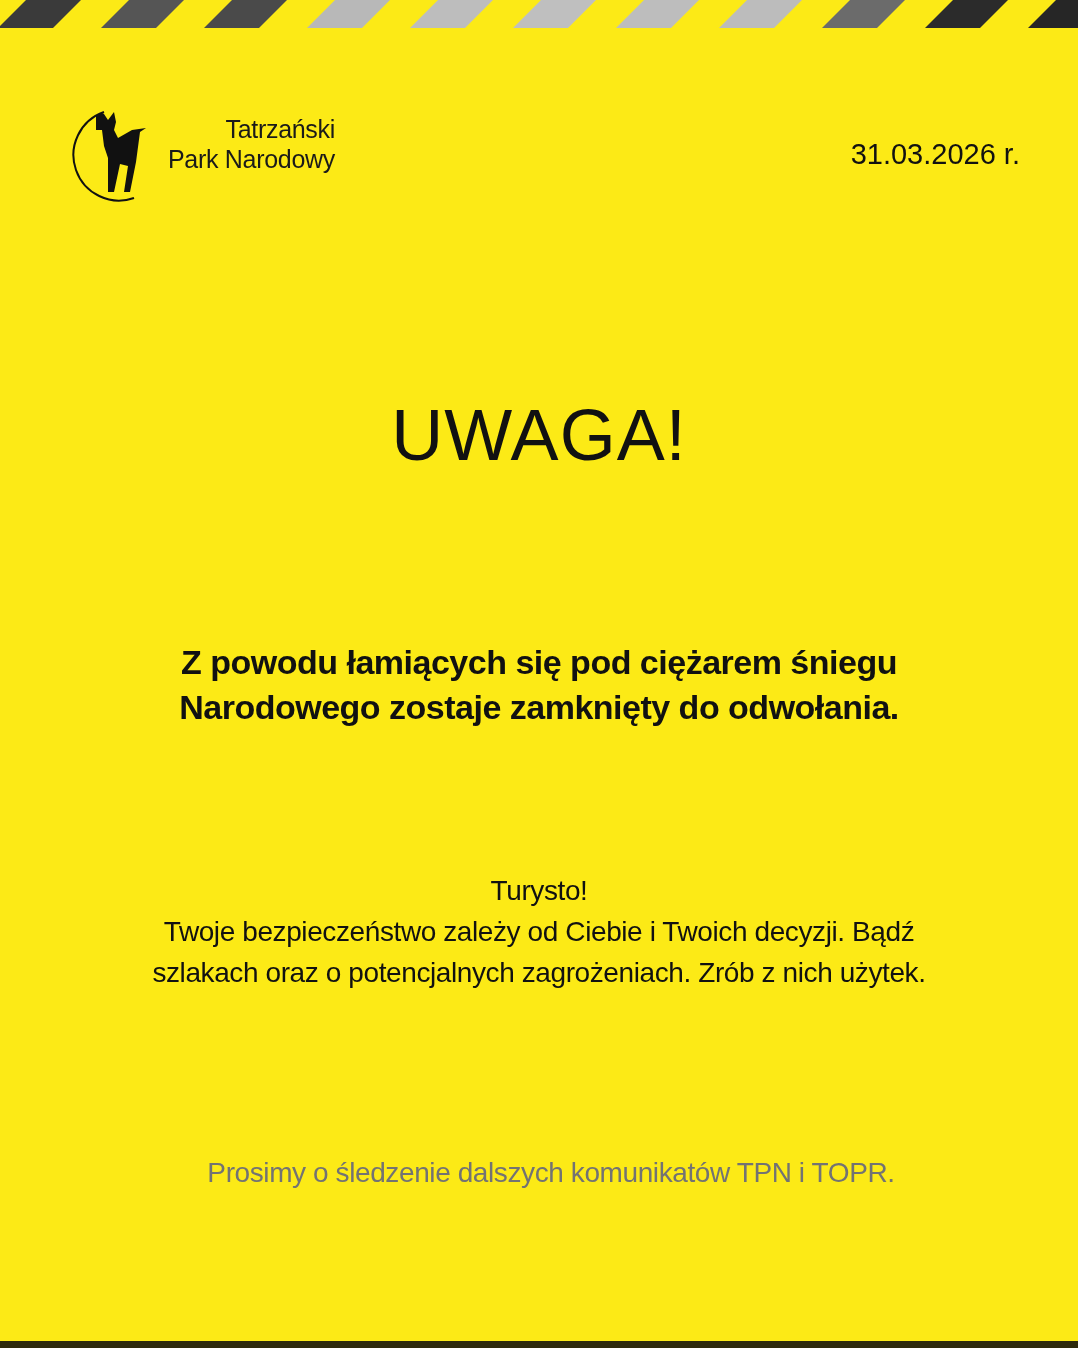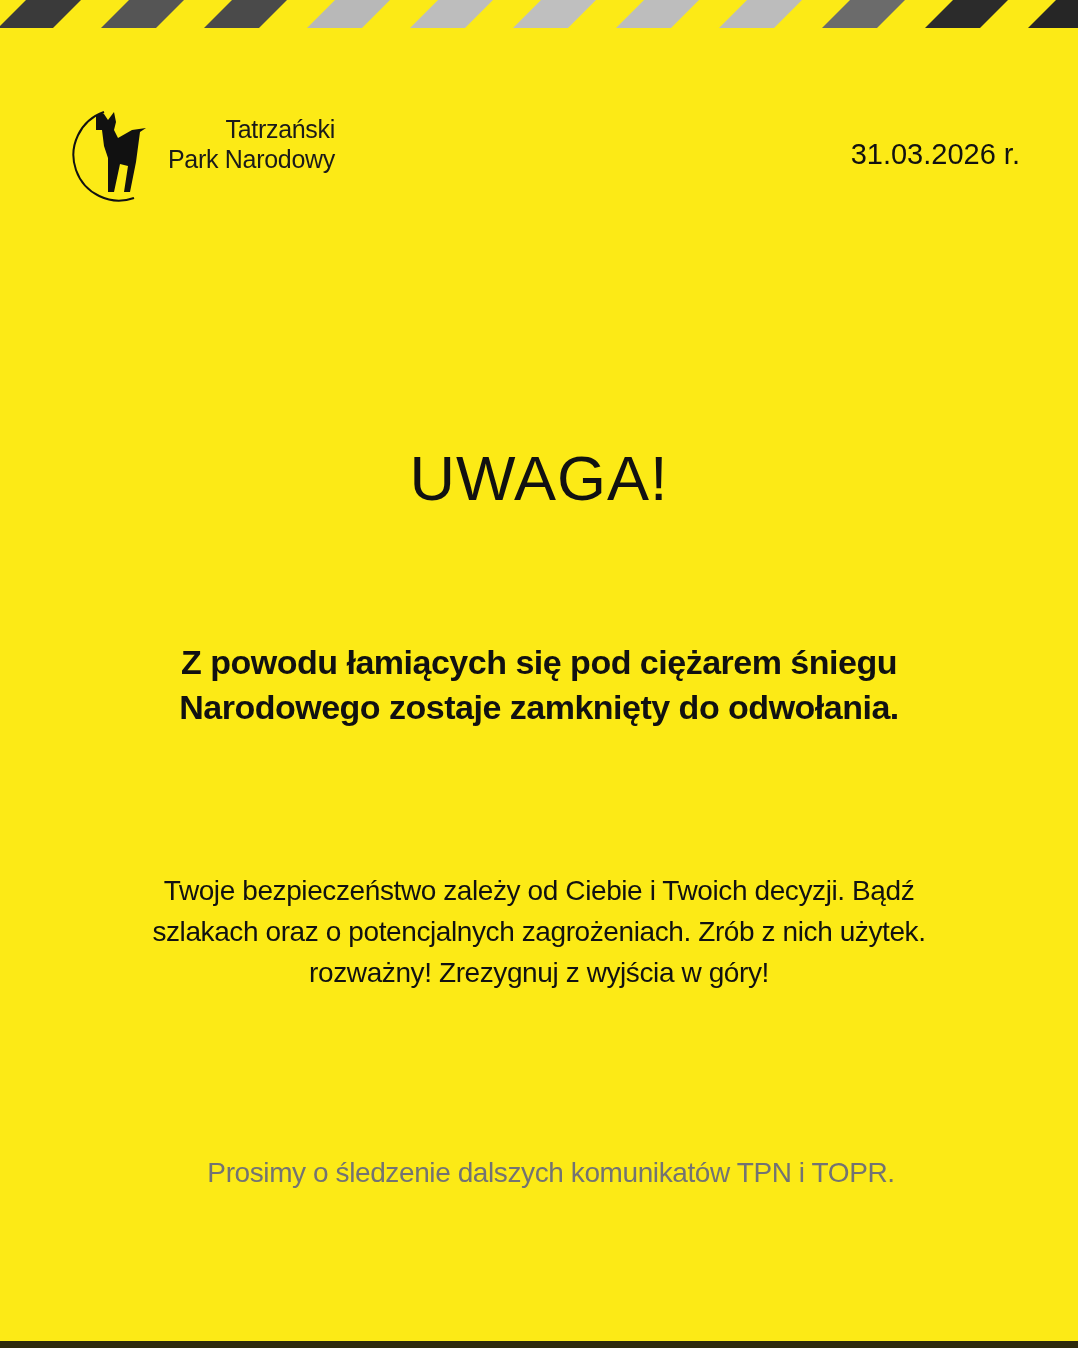--- a/index.html
+++ b/index.html
@@ -28,22 +28,22 @@
       font-size: 25px; line-height: 30px; color: #1a1a1a;
       letter-spacing: -0.3px;
       text-align: right;
     }
     .date {
       position: absolute; right: 58px; top: 138px;
       font-size: 29px; color: #111; margin-left: 28px;
     }
     .title {
       position: absolute; left: 0; width: 1078px; top: 380px;
-      text-align: center; font-size: 63px; line-height: 110px;
-      font-weight: normal; letter-spacing: 1px; color: #111; margin-top: 43px;
+      text-align: center; font-size: 72px; line-height: 110px;
+      font-weight: normal; letter-spacing: 1px; color: #111;
     }
     .headline {
       position: absolute; left: 60px; width: 958px; top: 640px;
       text-align: center; font-size: 34px; line-height: 45px;
       font-weight: bold; color: #111; letter-spacing: -0.5px;
     }
     .body-text {
       position: absolute; left: 40px; width: 998px; top: 870px;
       text-align: center; font-size: 28px; line-height: 41px; color: #111;
       letter-spacing: -0.4px;
@@ -91,20 +91,20 @@
 <div class="date">31.03.2026 r.</div>
 
 <div class="title">UWAGA!</div>
 
 <div class="headline">
   <div>Z powodu łamiących się pod ciężarem śniegu</div>
   <div>Narodowego zostaje zamknięty do odwołania.</div>
 </div>
 
 <div class="body-text">
+  <div>Turysto!</div>
   <div>Twoje bezpieczeństwo zależy od Ciebie i Twoich decyzji. Bądź</div>
   <div>szlakach oraz o potencjalnych zagrożeniach. Zrób z nich użytek.</div>
-  <div>rozważny! Zrezygnuj z wyjścia w góry!</div>
 </div>
 
 <div class="footer-text">Prosimy o śledzenie dalszych komunikatów TPN i TOPR.</div>
 
 <div class="bottom-bar"></div>
 
 </body></html>

